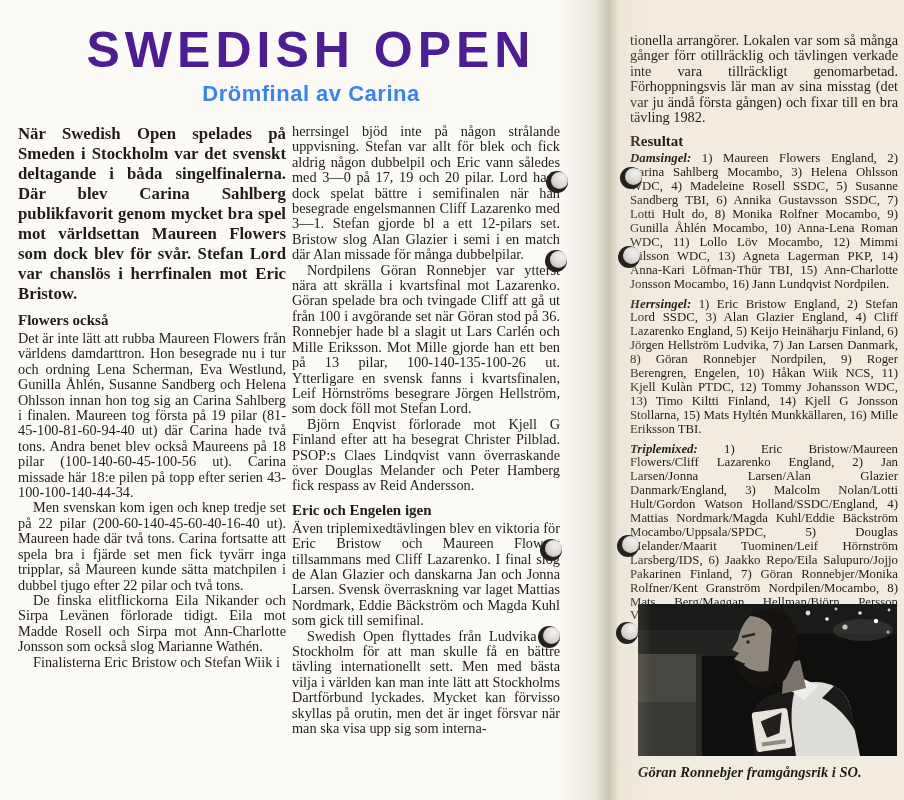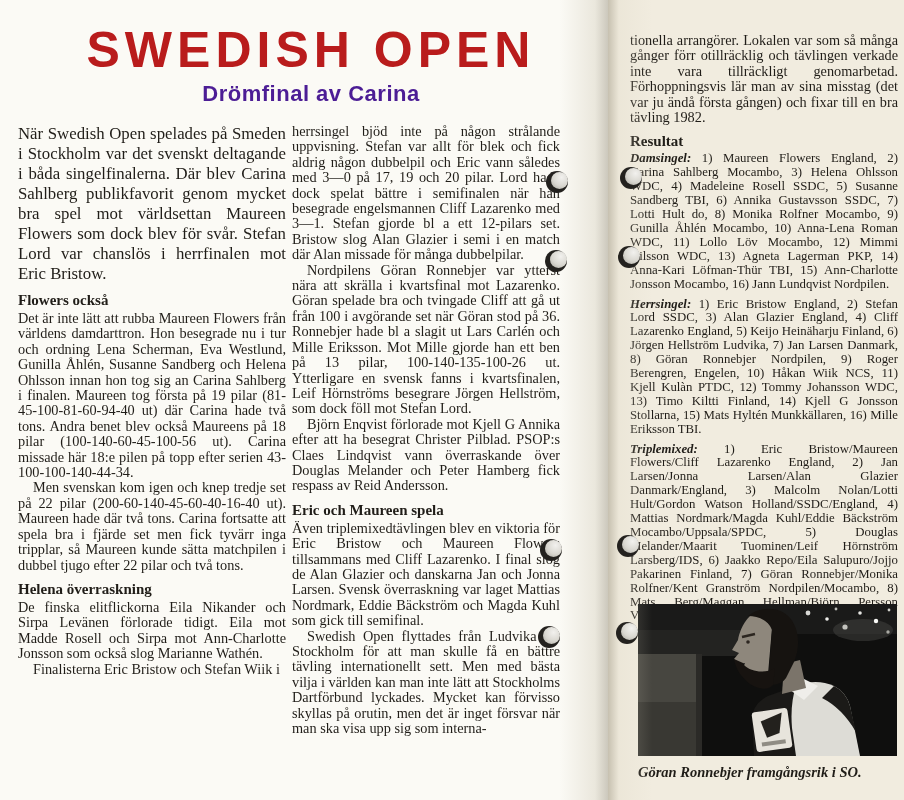--- a/index.html
+++ b/index.html
@@ -15,31 +15,31 @@
     background:linear-gradient(90deg,
       rgba(196,188,164,0) 0%,
       rgba(196,188,164,0.30) 38%,
       rgba(134,126,104,0.40) 52%,
       rgba(222,216,198,0.28) 64%,
       rgba(222,216,198,0) 100%);
   }
   .masthead{position:absolute;left:30px;top:24px;width:562px;text-align:center;}
   .masthead h1{
     margin:0;font-family:"Liberation Sans",sans-serif;font-weight:bold;
-    font-size:50px;line-height:52px;letter-spacing:5px;color:#b91c1c;white-space:nowrap;
+    font-size:50px;line-height:52px;letter-spacing:5px;color:#4c1d95;white-space:nowrap;
   }
   .masthead h2{
     margin:6px 0 0 0;font-family:"Liberation Sans",sans-serif;font-weight:bold;
-    font-size:22px;line-height:24px;letter-spacing:0.5px;color:#4c1d95;
+    font-size:22px;line-height:24px;letter-spacing:0.5px;color:#3b82f6;
   }
   .col{position:absolute;text-align:justify;}
   .col1{left:18px;top:124px;width:268px;}
   .col2{left:292px;top:124px;width:268px;}
   .col3{left:22px;top:33px;width:268px;text-align:justify;position:absolute;}
-  .intro{font-weight:normal;font-size:16.8px;line-height:20px;margin:0;}
+  .intro{font-weight:bold;font-size:16.8px;line-height:20px;margin:0;}
   .body-p{font-size:14.3px;line-height:15.4px;margin:0;}
   .body-p + .body-p{text-indent:15px;}
   .headline{font-weight:bold;font-size:15px;line-height:16px;margin:8px 0 3px 0;text-align:left;}
   .results-p{font-size:12.8px;line-height:13.9px;margin:0 0 6px 0;}
   .res-label{font-weight:bold;font-style:italic;}
   .photo-frame{position:absolute;left:30px;top:604px;width:259px;height:152px;background:#0f0f0e;}
   .photo-frame svg{display:block;width:259px;height:152px;}
   .caption{
     position:absolute;left:30px;top:764px;width:262px;
     font-weight:bold;font-style:italic;font-size:14.5px;line-height:17px;text-align:left;
@@ -58,30 +58,29 @@
   <div class="masthead">
     <h1>SWEDISH OPEN</h1>
     <h2>Drömfinal av Carina</h2>
   </div>
 
   <div class="col col1">
     <p class="intro">När Swedish Open spelades på Smeden i Stockholm var det svenskt deltagande i båda singelfinalerna. Där blev Carina Sahlberg publikfavorit genom mycket bra spel mot världsettan Maureen Flowers som dock blev för svår. Stefan Lord var chanslös i herrfinalen mot Eric Bristow.</p>
     <div class="headline">Flowers också</div>
     <p class="body-p">Det är inte lätt att rubba Maureen Flowers från världens damdarttron. Hon besegrade nu i tur och ordning Lena Scherman, Eva Westlund, Gunilla Åhlén, Susanne Sandberg och Helena Ohlsson innan hon tog sig an Carina Sahlberg i finalen. Maureen tog första på 19 pilar (81-45-100-81-60-94-40 ut) där Carina hade två tons. Andra benet blev också Maureens på 18 pilar (100-140-60-45-100-56 ut). Carina missade här 18:e pilen på topp efter serien 43-100-100-140-44-34.</p>
     <p class="body-p">Men svenskan kom igen och knep tredje set på 22 pilar (200-60-140-45-60-40-16-40 ut). Maureen hade där två tons. Carina fortsatte att spela bra i fjärde set men fick tyvärr inga tripplar, så Maureen kunde sätta matchpilen i dubbel tjugo efter 22 pilar och två tons.</p>
-    <div class="headline">Helena överraskning</div>
     <p class="body-p">De finska elitflickorna Eila Nikander och Sirpa Levänen förlorade tidigt. Eila mot Madde Rosell och Sirpa mot Ann-Charlotte Jonsson som också slog Marianne Wathén.</p>
     <p class="body-p">Finalisterna Eric Bristow och Stefan Wiik i</p>
   </div>
 
   <div class="col col2">
     <p class="body-p">herrsingel bjöd inte på någon strålande uppvisning. Stefan var allt för blek och fick aldrig någon dubbelpil och Eric vann således med 3—0 på 17, 19 och 20 pilar. Lord hade dock spelat bättre i semifinalen när han besegrade engelsmannen Cliff Lazarenko med 3—1. Stefan gjorde bl a ett 12-pilars set. Bristow slog Alan Glazier i semi i en match där Alan missade för många dubbelpilar.</p>
     <p class="body-p">Nordpilens Göran Ronnebjer var ytterst nära att skrälla i kvartsfinal mot Lazarenko. Göran spelade bra och tvingade Cliff att gå ut från 100 i avgörande set när Göran stod på 36. Ronnebjer hade bl a slagit ut Lars Carlén och Mille Eriksson. Mot Mille gjorde han ett ben på 13 pilar, 100-140-135-100-26 ut. Ytterligare en svensk fanns i kvartsfinalen, Leif Hörnströms besegrare Jörgen Hellström, som dock föll mot Stefan Lord.</p>
-    <p class="body-p">Björn Enqvist förlorade mot Kjell G Annika efter att ha besegrat Christer Pilblad. PSOP:s Claes Lindqvist vann överraskande över Douglas Melander och Peter Hamberg fick respass av Reid Andersson.</p>
-    <div class="headline">Eric och Maureen spela</div>
+    <p class="body-p">Björn Enqvist förlorade mot Kjell G Finland efter att ha besegrat Christer Pilblad. PSOP:s Claes Lindqvist vann överraskande över Douglas Melander och Peter Hamberg fick respass av Reid Andersson.</p>
+    <div class="headline">Eric och Engelen igen</div>
     <p class="body-p">Även triplemixedtävlingen blev en viktoria för Eric Bristow och Maureen Flowers tillsammans med Cliff Lazarenko. I final slog de Alan Glazier och danskarna Jan och Jonna Larsen. Svensk överraskning var laget Mattias Nordmark, Eddie Bäckström och Magda Kuhl som gick till semifinal.</p>
     <p class="body-p">Swedish Open flyttades från Ludvika till Stockholm för att man skulle få en bättre tävling internationellt sett. Men med bästa vilja i världen kan man inte lätt att Stockholms Dartförbund lyckades. Mycket kan förvisso skyllas på orutin, men det är inget försvar när man ska visa upp sig som interna-</p>
   </div>
 </div>
 
 <div class="page-right">
 
   <div class="col3">
     <p class="body-p">tionella arrangörer. Lokalen var som så många gånger förr otillräcklig och tävlingen verkade inte vara tillräckligt genomarbetad. Förhoppningsvis lär man av sina misstag (det var ju ändå första gången) och fixar till en bra tävling 1982.</p>
     <div class="headline">Resultat</div>

